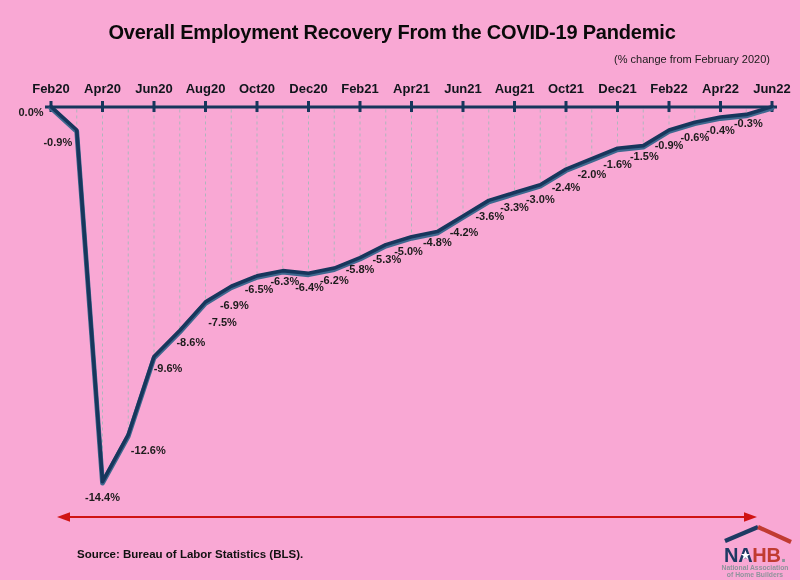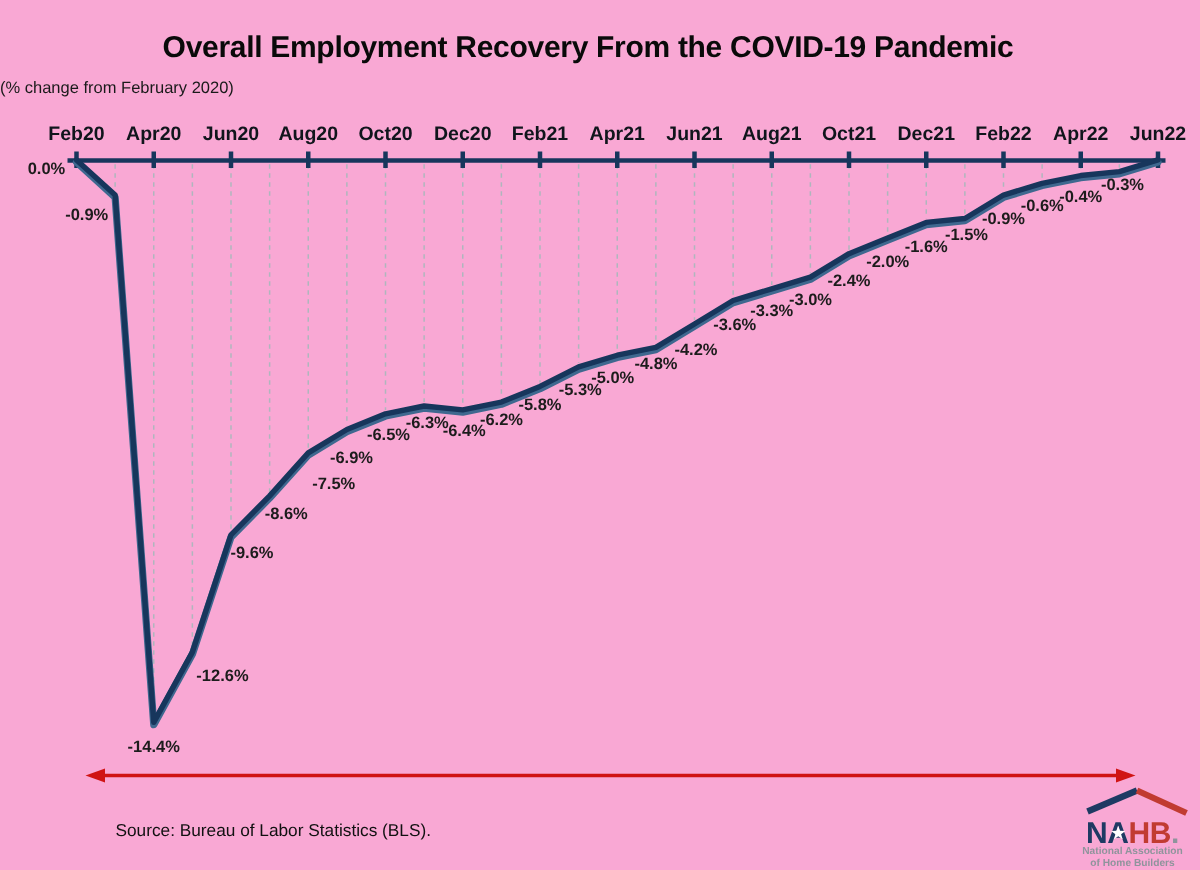--- a/index.html
+++ b/index.html
@@ -1,25 +1,25 @@
 <!DOCTYPE html>
 <html><head>
 <meta charset="utf-8">
 <style>
   html,body{margin:0;padding:0;background:#ffffff;}
   body{width:800px;height:580px;font-family:"Liberation Sans",sans-serif;}
   #page{position:relative;width:800px;height:580px;background:#f9a8d4;overflow:hidden;}
   .chart-title{position:absolute;top:21px;left:0;width:784px;text-align:center;
     font-size:20px;font-weight:bold;color:#0a0a0a;letter-spacing:-0.2px;}
-  .chart-subtitle{position:absolute;top:53px;left:0;width:770px;text-align:left;
+  .chart-subtitle{position:absolute;top:53px;left:0;width:770px;text-align:right;
     font-size:11px;color:#1a1a1a;}
   #chart-svg{position:absolute;left:0;top:0;font-family:"Liberation Sans",sans-serif;}
   .annotation{position:absolute;top:486px;left:438px;transform:translateX(-50%);
     white-space:nowrap;font-size:15px;color:#24477E;}
-  .source{position:absolute;left:77px;top:548px;font-size:11.5px;font-weight:normal;color:#111111;}
+  .source{position:absolute;left:77px;top:548px;font-size:11.5px;font-weight:bold;color:#111111;}
   #logo-svg{position:absolute;left:712px;top:509px;font-family:"Liberation Sans",sans-serif;}
 </style>
 </head>
 <body>
 
 <div id="page">
 
   <div class="chart-title">Overall Employment Recovery From the COVID-19 Pandemic</div>
 
   <div class="chart-subtitle">(% change from February 2020)</div>

